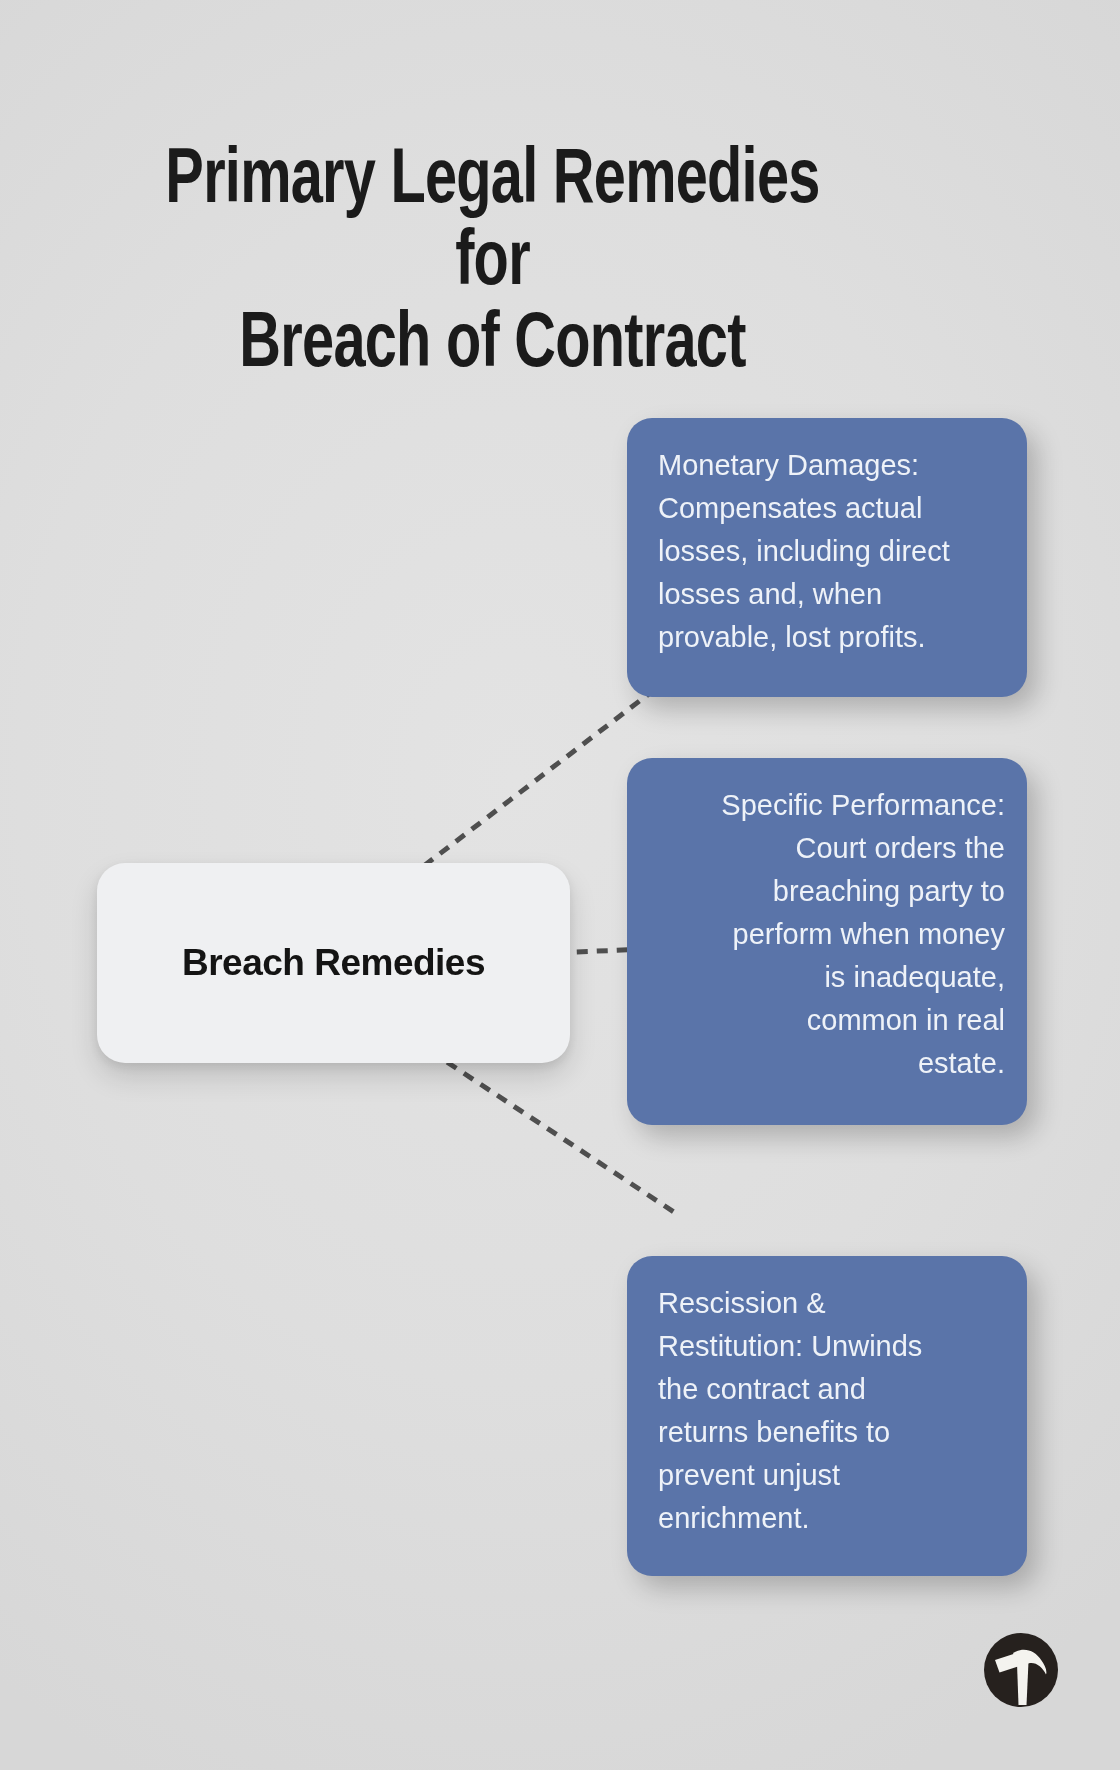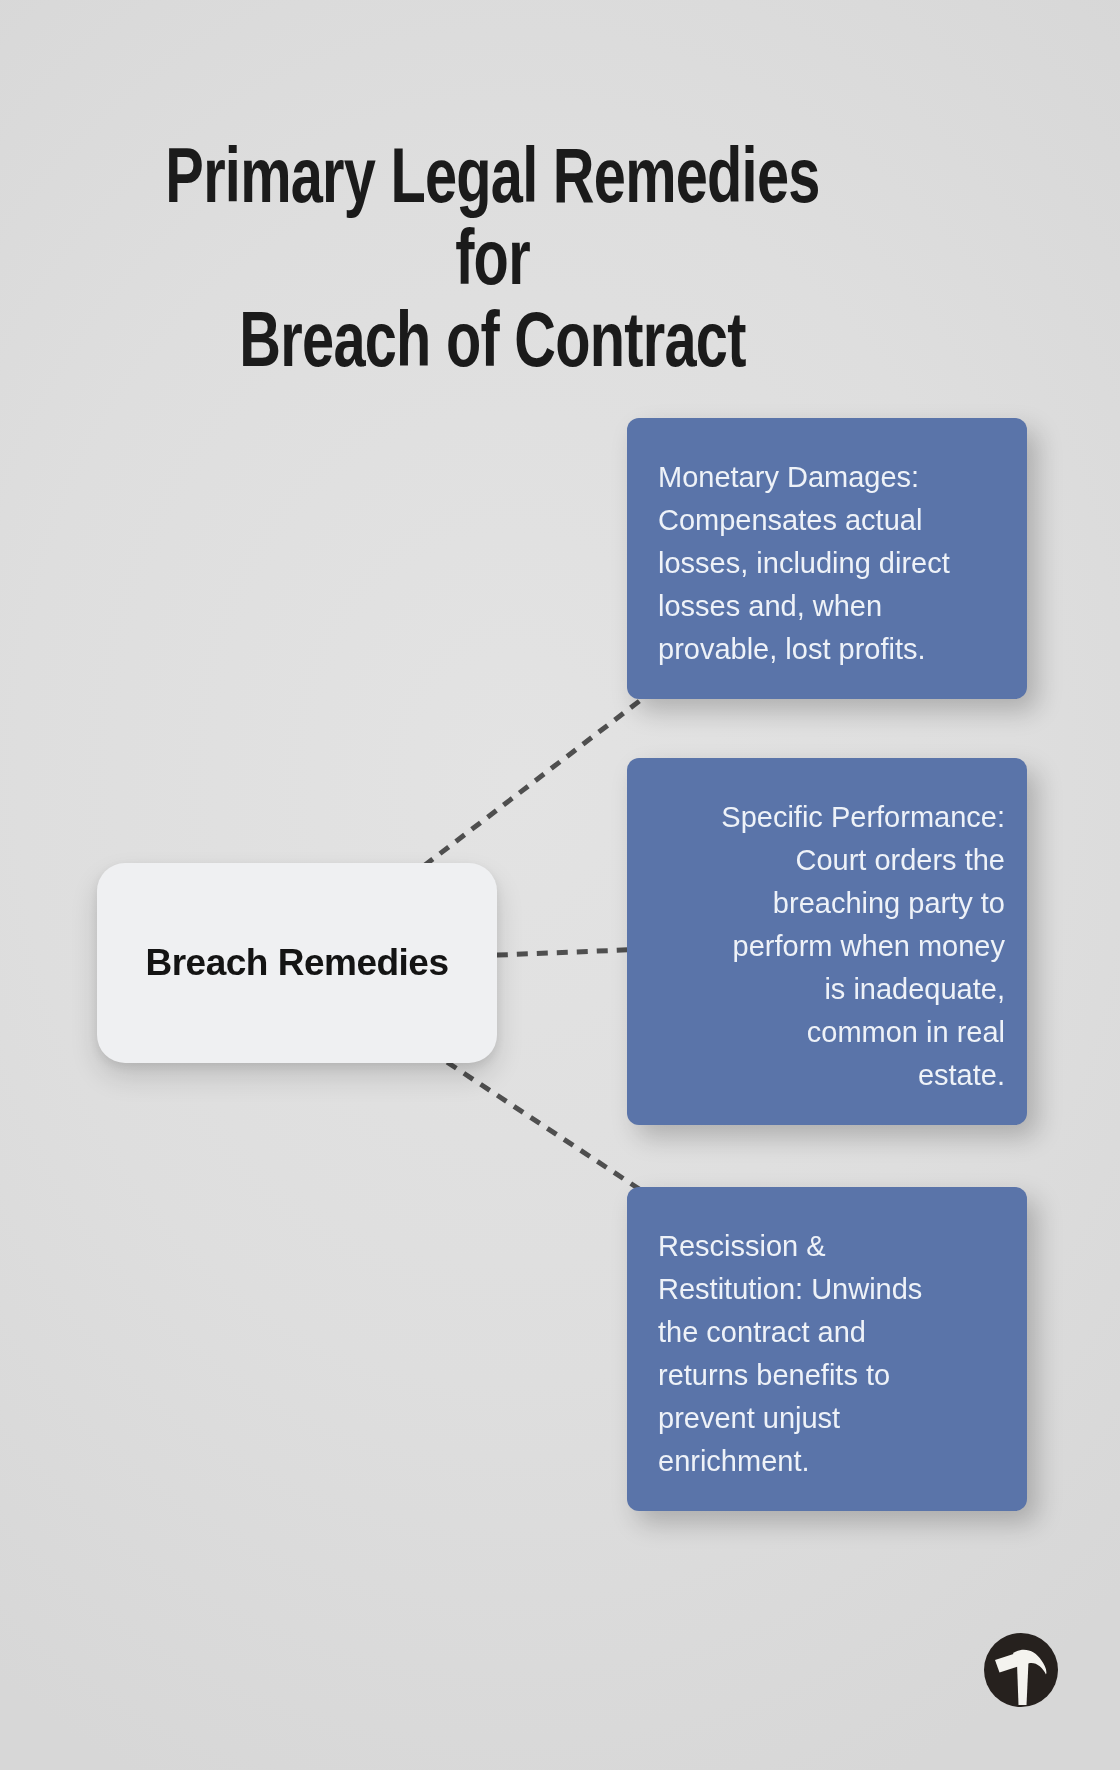--- a/index.html
+++ b/index.html
@@ -31,56 +31,56 @@
   }
   .connectors {
     position: absolute;
     left: 0; top: 0;
     width: 1120px; height: 1770px;
     z-index: 1;
   }
   .center-node {
     position: absolute;
     left: 97px; top: 863px;
-    width: 400px; height: 200px;
+    width: 473px; height: 200px;
     background: #eff0f2;
     border-radius: 28px;
     box-shadow: 0 14px 28px rgba(0,0,0,0.14), 0 4px 10px rgba(0,0,0,0.08);
     display: flex;
     align-items: center;
     justify-content: center;
     z-index: 2;
   }
   .center-node .label {
     font-size: 37px;
     font-weight: 700;
     color: #141414;
     letter-spacing: -0.5px;
   }
   .branch {
     position: absolute;
     left: 627px;
     width: 400px;
     box-sizing: border-box;
     background: #5a74a9;
-    border-radius: 12px;
+    border-radius: 25px;
     box-shadow: 10px 12px 26px rgba(0,0,0,0.22);
-    padding: 38px 22px 28px 31px;
+    padding: 26px 22px 28px 31px;
     z-index: 2;
   }
   .branch .branch-text {
     display: block;
     font-size: 29px;
     line-height: 43px;
     color: #eef2f8;
     white-space: pre-line;
   }
   .branch-1 { top: 418px; min-height: 279px; }
   .branch-2 { top: 758px; min-height: 367px; text-align: right; }
-  .branch-3 { top: 1187px; min-height: 320px; }
+  .branch-3 { top: 1256px; min-height: 320px; }
   .brand-logo {
     position: absolute;
     left: 984px; top: 1633px;
     width: 74px; height: 74px;
     z-index: 3;
   }
 </style>
 </head>
 <body>
 

